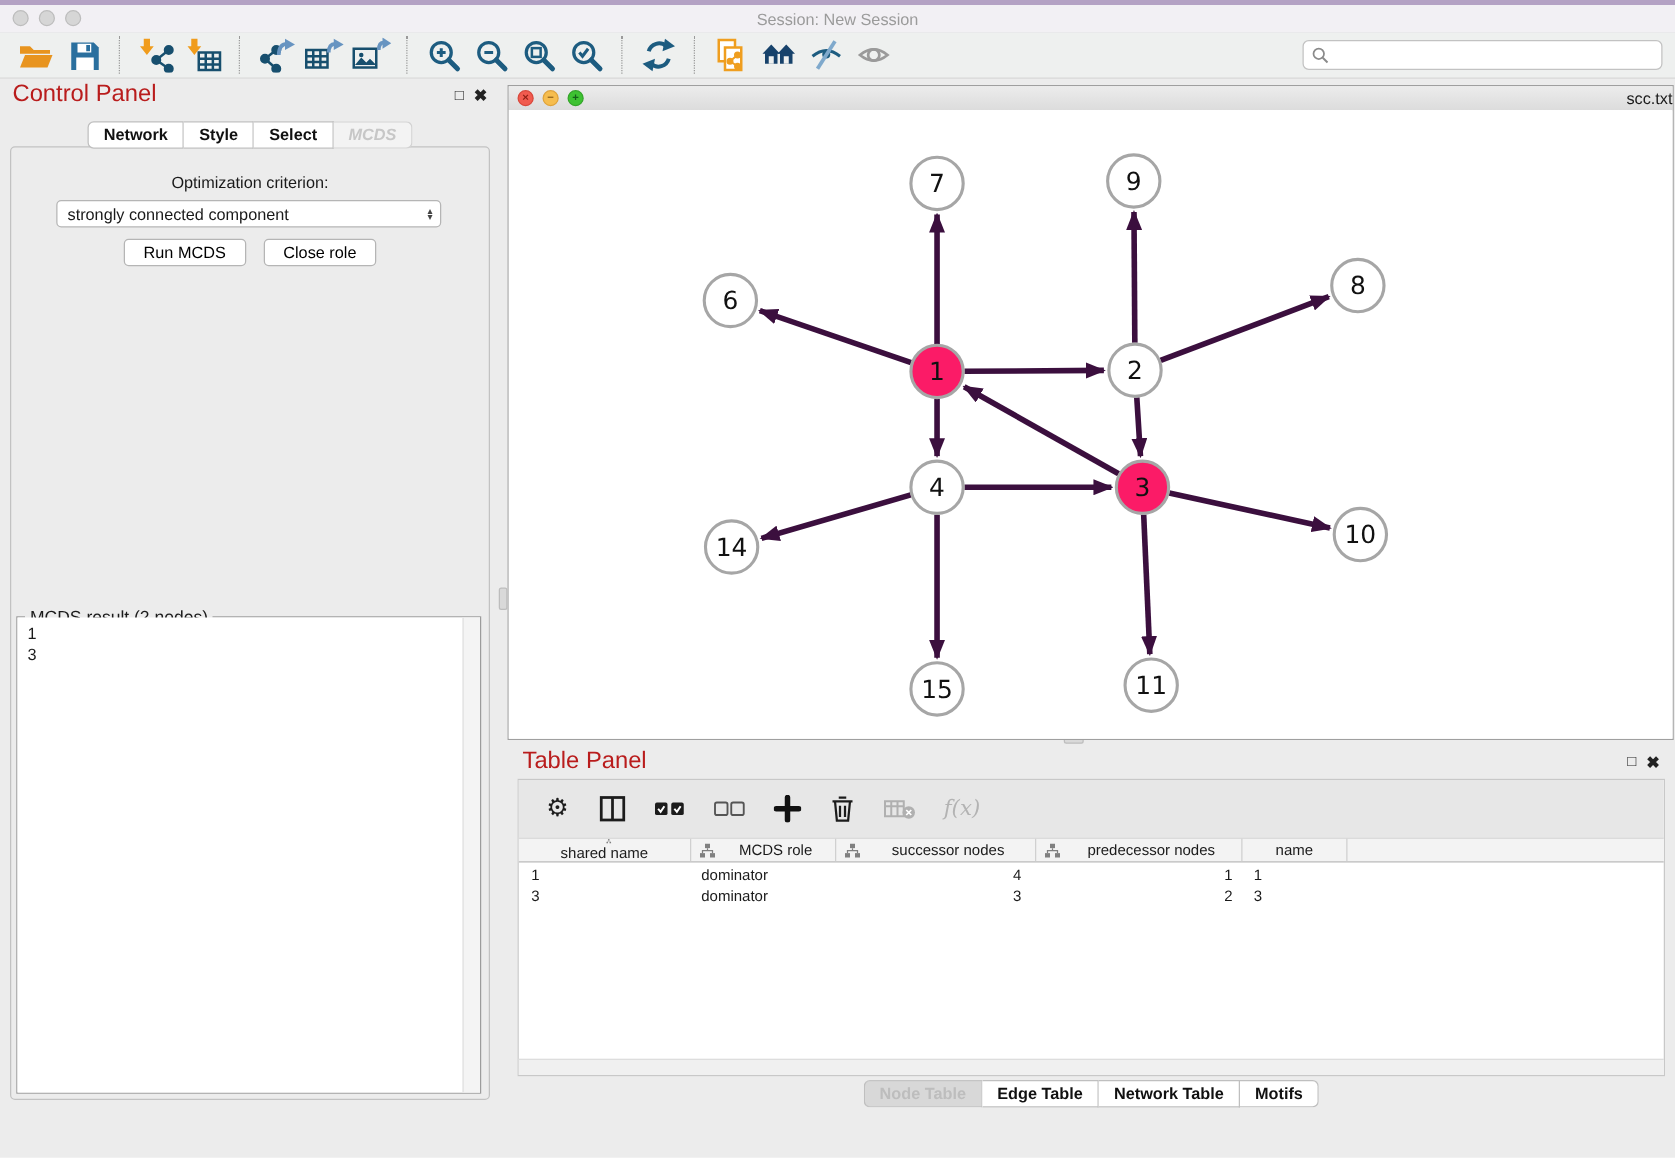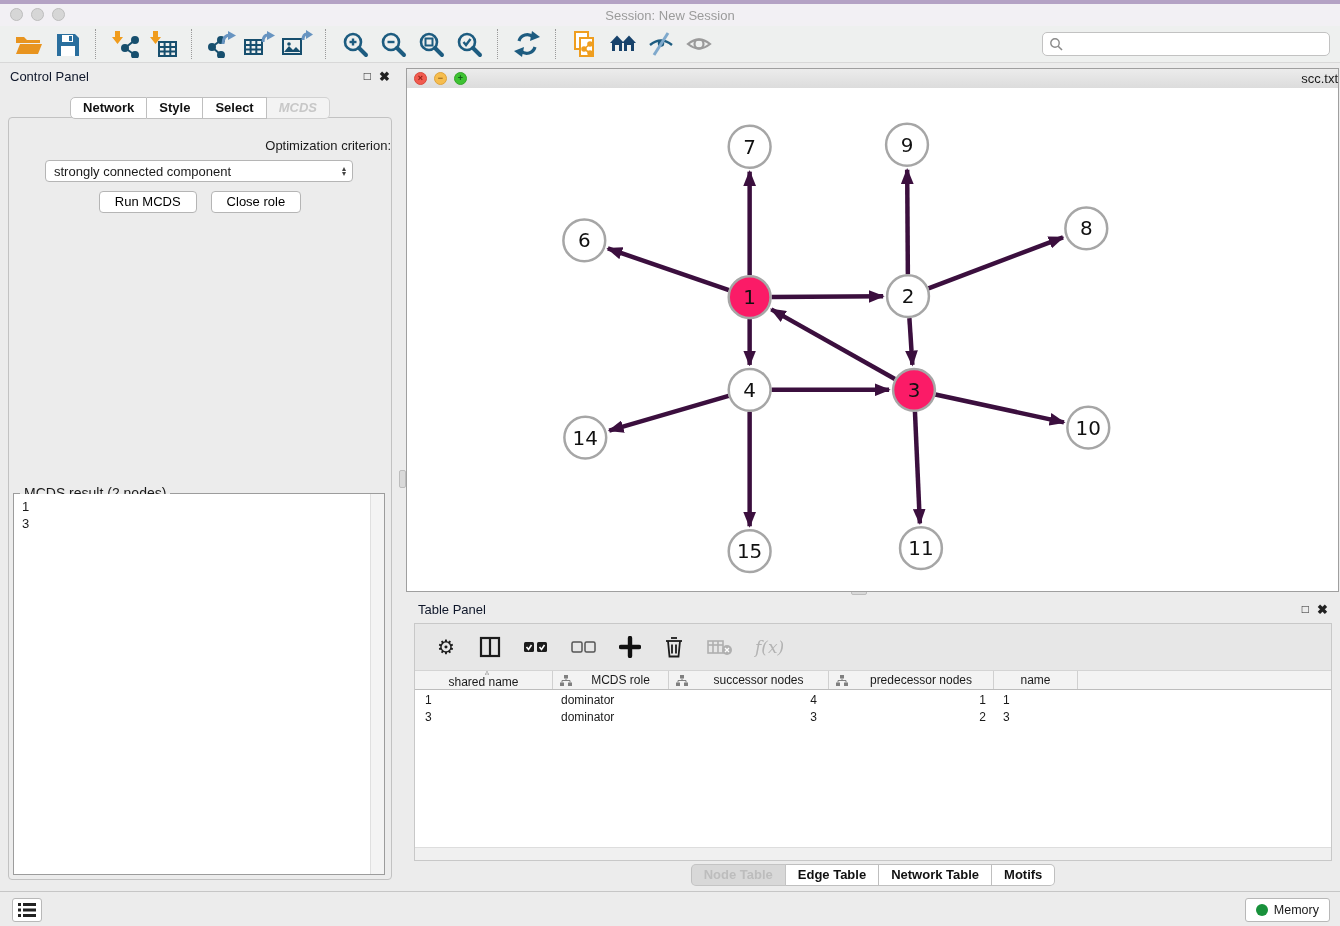--- a/index.html
+++ b/index.html
@@ -17,34 +17,34 @@
            display:flex;align-items:center;padding:0 10px;box-sizing:border-box;}
   .ticon{width:38px;height:32px;display:flex;align-items:center;justify-content:center;cursor:pointer;}
   .tsep{width:1px;height:30px;border-left:1px dotted #9a9a9a;margin:0 9px;}
   .searchbox{margin-left:auto;width:288px;height:24px;background:#fff;border:1px solid #c2c2c2;border-radius:5px;
              display:flex;align-items:center;padding:0 6px;box-sizing:border-box;}
   .searchbox input{border:none;outline:none;flex:1;font-size:12px;background:transparent;margin-left:4px;
                    font-family:"Liberation Sans",sans-serif;}
   
   #control-panel{position:absolute;left:0;top:63px;width:400px;bottom:34px;background:#ececec;}
   .cp-header{position:absolute;left:0;top:0;right:0;height:26px;display:flex;align-items:center;padding:0 10px;box-sizing:border-box;}
-  .panel-title{font-size:13px;color:#0f172a;}
+  .panel-title{font-size:19px;color:#b91c1c;}
   .win-btns{margin-left:auto;display:flex;gap:8px;align-items:center;}
   .wbtn{font-size:12px;color:#222;cursor:pointer;line-height:1;}
   .wbtn.x{font-weight:bold;font-size:13px;}
   .seg{position:absolute;left:0;right:0;display:flex;justify-content:center;z-index:3;}
   .seg .tab{background:#fff;border:1px solid #bfbfbf;border-left:none;padding:2px 12px 3px;font-weight:600;
             font-size:13px;color:#111;cursor:pointer;white-space:nowrap;}
   .seg .tab:first-child{border-left:1px solid #bfbfbf;border-radius:5px 0 0 5px;}
   .seg .tab:last-child{border-radius:0 5px 5px 0;}
   .tab.pale{background:#f3f3f3;color:#c7c7c7;border-color:#d2d2d2;font-style:italic;}
   .tab.dimbg{background:#d8d8d8;color:#bdbdbd;border-color:#c4c4c4;}
   .cp-tabs{top:34px;}
   .panel-box{position:absolute;left:8px;right:8px;top:54px;bottom:12px;border:1px solid #c2c2c2;border-radius:4px;background:#ececec;}
-  .opt-label{position:absolute;left:0;right:0;top:20px;text-align:right;font-size:13px;}
+  .opt-label{position:absolute;left:0;right:0;top:20px;text-align:center;font-size:13px;}
   .dropdown{position:absolute;left:36px;right:38px;top:42px;height:22px;background:#fff;border:1px solid #b5b5b5;
             border-radius:4px;display:flex;align-items:center;padding:0 8px;box-sizing:border-box;cursor:pointer;}
   .dropdown .dval{flex:1;font-size:13px;}
   .stepper{display:flex;flex-direction:column;line-height:5px;font-size:8px;color:#444;margin-right:-2px;}
   .btnrow{position:absolute;left:0;right:0;top:73px;display:flex;justify-content:center;gap:14px;}
   .pbtn{background:#fff;border:1px solid #b5b5b5;border-radius:4px;padding:2px 15px 3px;font-size:13px;
         font-family:"Liberation Sans",sans-serif;cursor:pointer;}
   .result-box{position:absolute;left:4px;right:6px;top:375px;bottom:4px;border:1px solid #9c9c9c;background:#fff;}
   .result-legend{position:absolute;top:-9px;left:6px;background:#ececec;padding:0 4px;font-size:14px;}
   .result-inner{position:absolute;inset:0;background:#fff;overflow:hidden;}
@@ -498,32 +498,14 @@
       <div class="hscroll"></div>
     </div>
     <div class="seg tp-tabs">
       <div class="tab dimbg">Node Table</div>
       <div class="tab">Edge Table</div>
       <div class="tab">Network Table</div>
       <div class="tab">Motifs</div>
     </div>
   </div>
 
-  <div id="status-bar">
-    <div class="sb-left">
-      <svg width="22" height="20" viewBox="0 0 22 20">
-          <g fill="#222">
-            <rect x="2" y="3" width="3" height="3"></rect>
-            <rect x="7" y="3" width="13" height="3"></rect>
-            <rect x="2" y="8.5" width="3" height="3"></rect>
-            <rect x="7" y="8.5" width="13" height="3"></rect>
-            <rect x="2" y="14" width="3" height="3"></rect>
-            <rect x="7" y="14" width="13" height="3"></rect>
-          </g>
-        </svg>
-    </div>
-    <div class="sb-mem">
-      <span class="memdot"></span>
-      <span>Memory</span>
-    </div>
-  </div>
 
 </div>
 
 </body></html>

